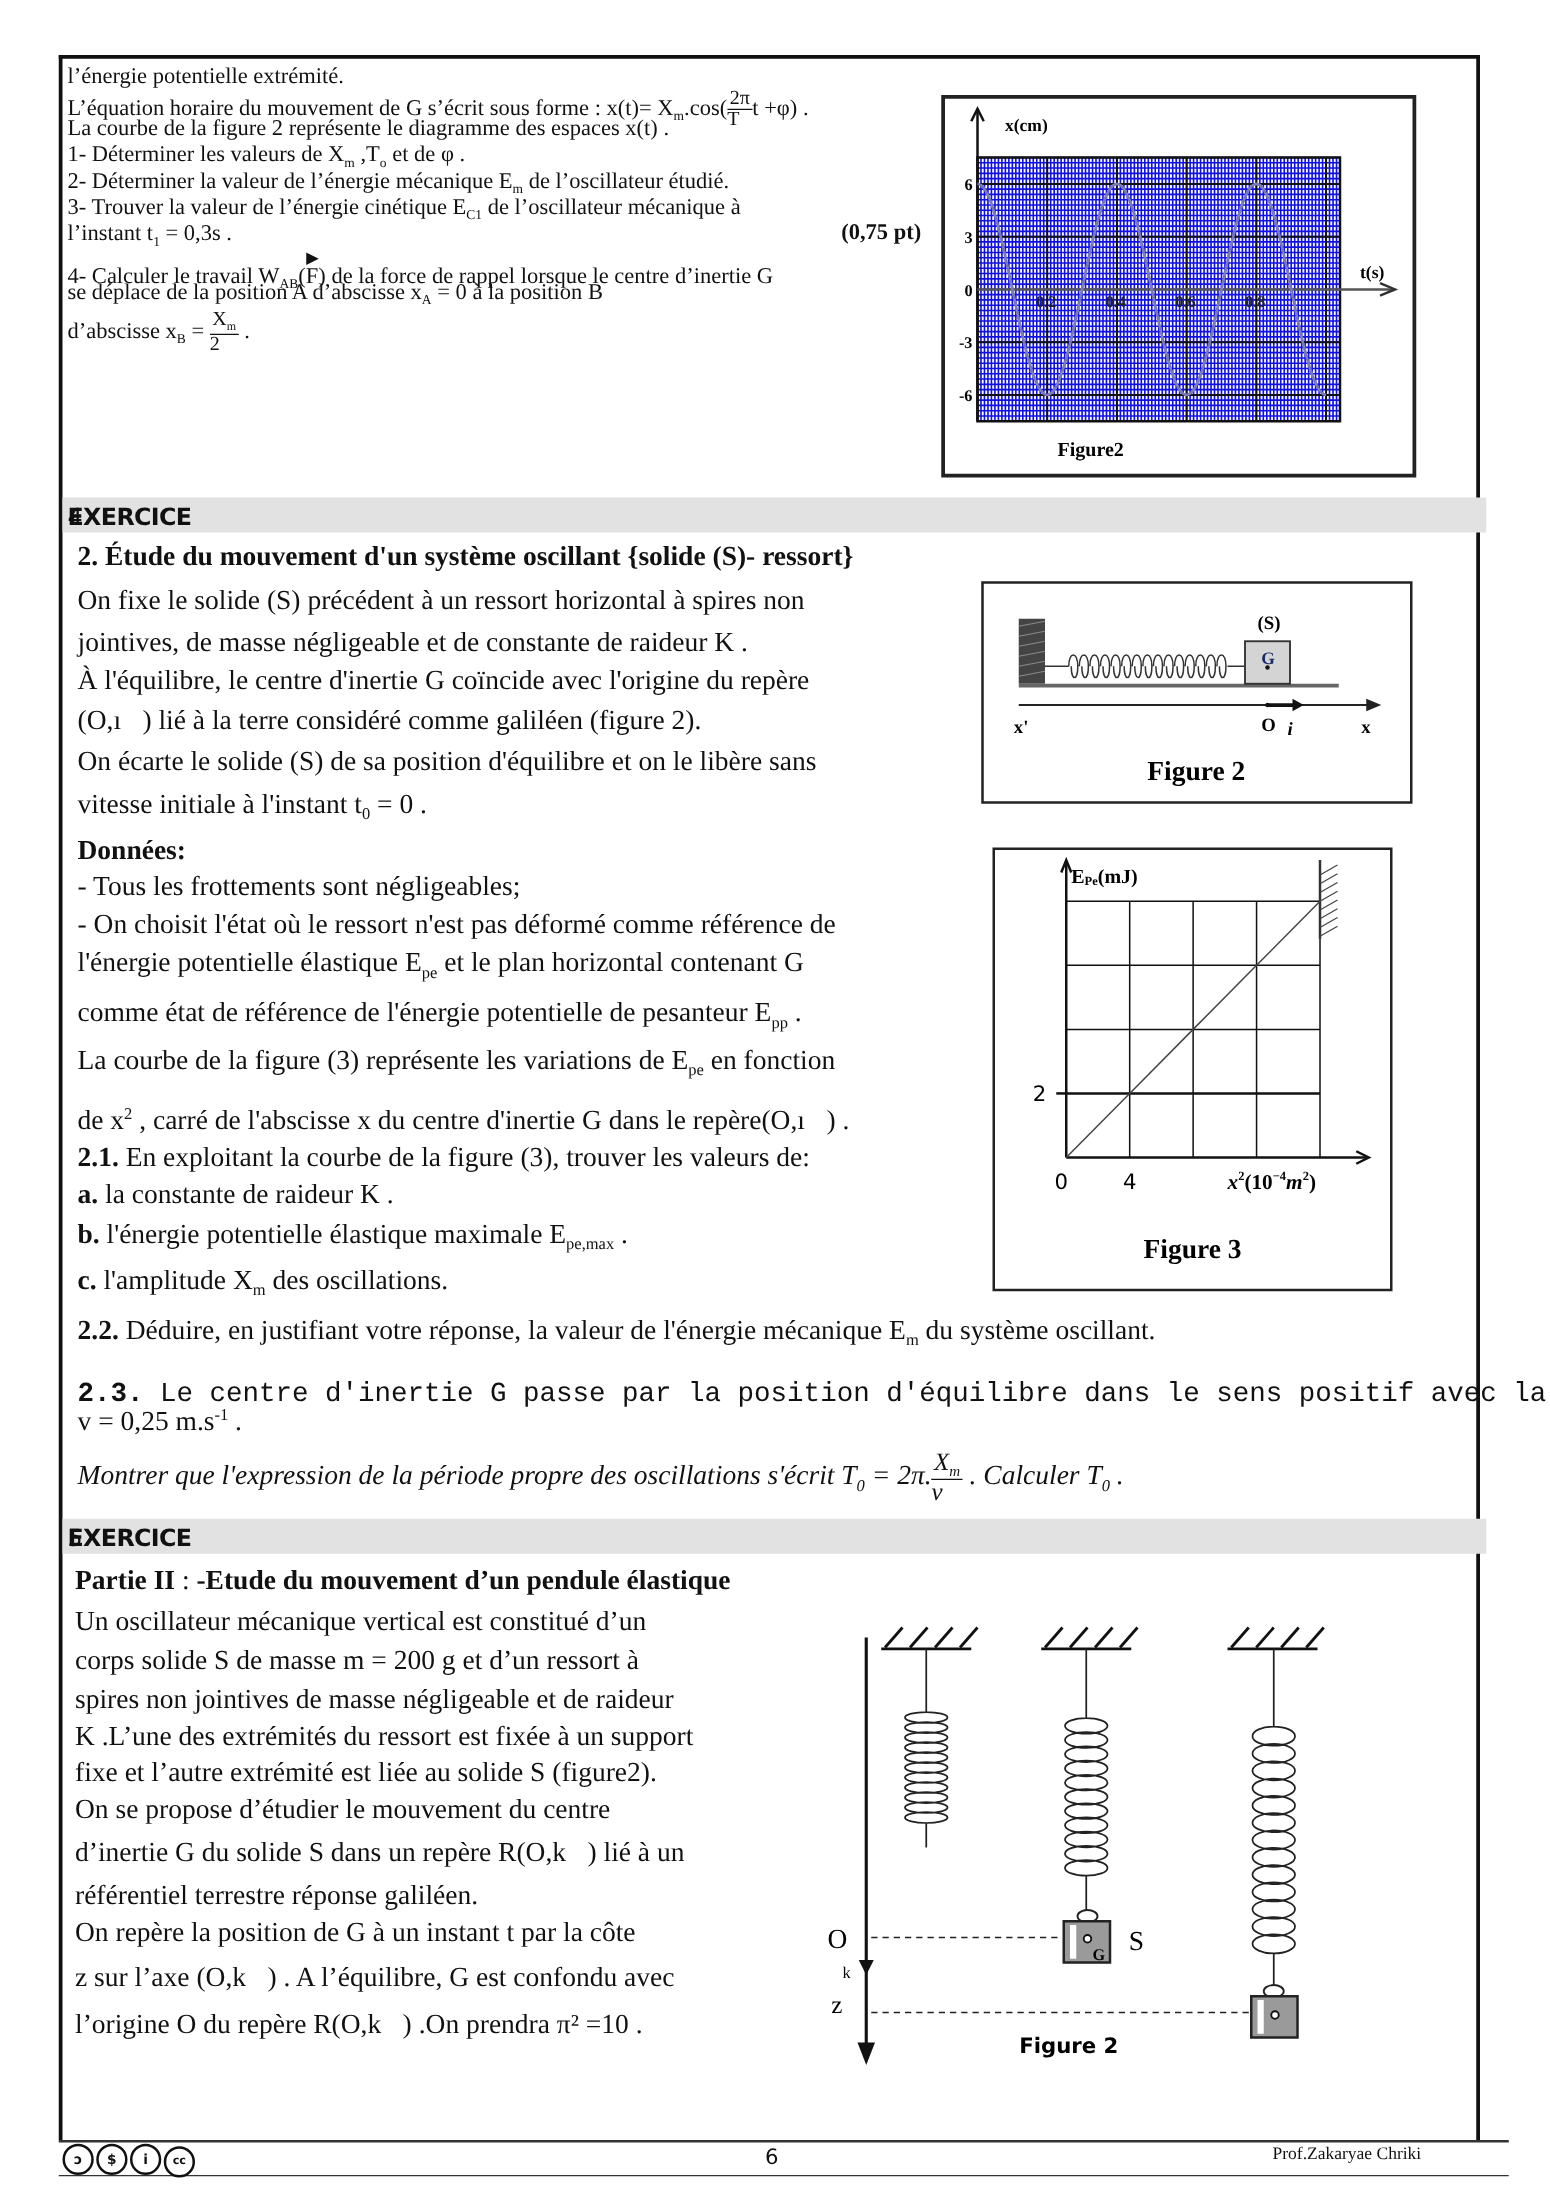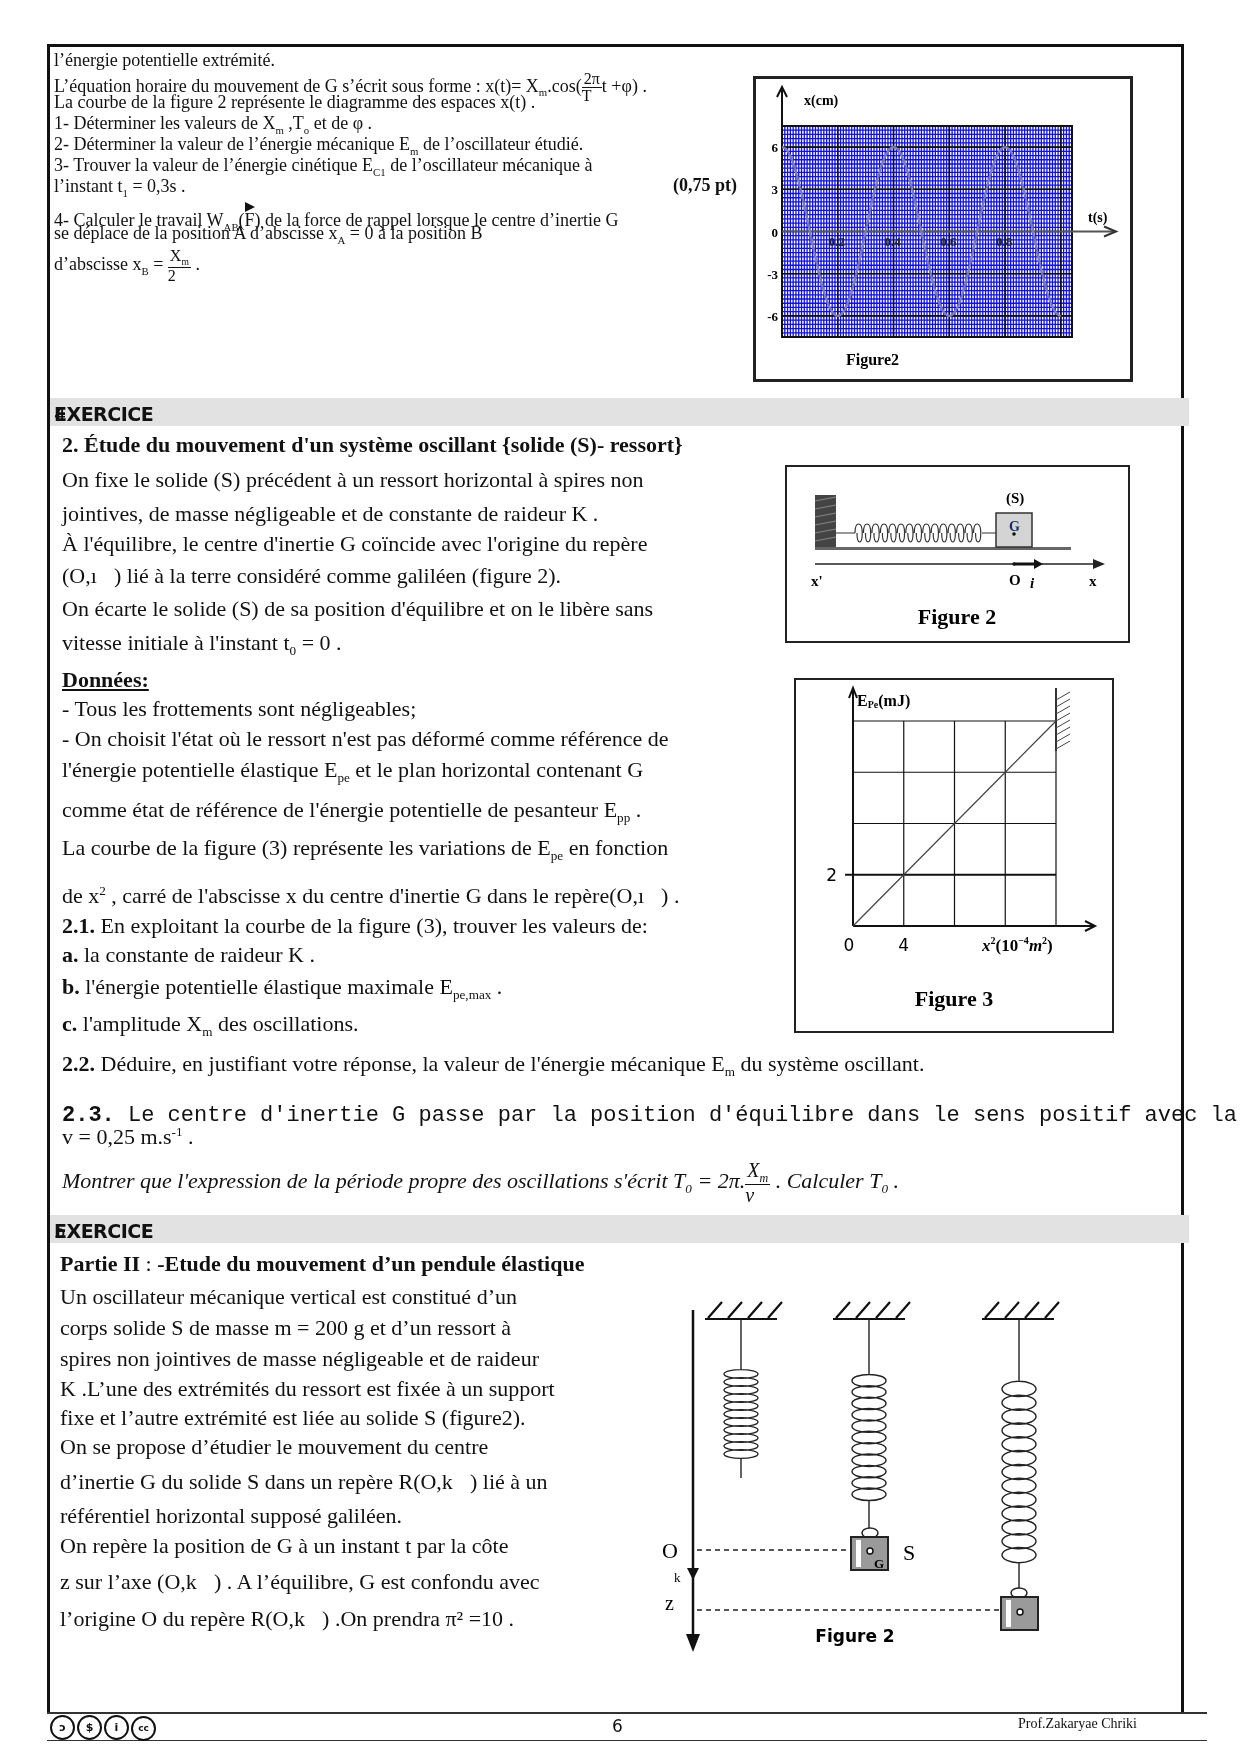--- a/index.html
+++ b/index.html
@@ -14,21 +14,21 @@
   .b { font-weight:bold; }
   sub, sup { font-size:60%; }
   .band { position:absolute; left:50px; width:1139px; height:28px; background:#e2e2e2; }
   .band span { position:absolute; left:2px; top:2px; font-family:"DejaVu Sans", sans-serif;
                font-size:19px; line-height:24px; }
   .band .bold { font-weight:bold; letter-spacing:-0.5px; }
   .box { position:absolute; border:2px solid #222; background:#fff; box-sizing:border-box; }
   .frac { display:inline-block; vertical-align:middle; text-align:left; line-height:1; }
   .frac .n { display:block; border-bottom:1px solid #111; padding:0 2px; }
   .frac .d { display:block; }
-  .ul { text-decoration:underline; }
+  .ul { }
   .footer-line { position:absolute; left:47px; width:1160px; height:2px; background:#333; }
   .cc { display:inline-block; width:21px; height:21px; border:2px solid #111; border-radius:50%;
         font-family:"DejaVu Sans", sans-serif; font-size:11px; line-height:21px; text-align:center;
         margin-right:2px; font-weight:bold; }
 </style>
 </head>
 <body>
 
 <div class="frame"></div>
 
@@ -387,21 +387,21 @@
   <div class="t s22" style="left:60px;top:1252px;">
     <b>Partie II</b><span> : </span><b>-Etude du mouvement d’un pendule élastique</b>
   </div>
   <div class="t s22" style="left:60px;top:1285px;">Un oscillateur mécanique vertical est constitué d’un</div>
   <div class="t s22" style="left:60px;top:1316px;">corps solide S de masse  m = 200 g  et d’un ressort à</div>
   <div class="t s22" style="left:60px;top:1347px;">spires non jointives de masse négligeable et de raideur</div>
   <div class="t s22" style="left:60px;top:1377px;"> K .L’une des extrémités du ressort est fixée à un support</div>
   <div class="t s22" style="left:60px;top:1406px;">fixe et l’autre extrémité est liée au solide  S  (figure2).</div>
   <div class="t s22" style="left:60px;top:1435px;">On se propose d’étudier le mouvement du centre</div>
   <div class="t s22" style="left:60px;top:1470px;">d’inertie  G  du solide  S  dans un repère  R(O,k⃗)  lié à un</div>
-  <div class="t s22" style="left:60px;top:1504px;">référentiel horizontal supposé galiléen.</div>
+  <div class="t s22" style="left:60px;top:1504px;">référentiel terrestre réponse galiléen.</div>
   <div class="t s22" style="left:60px;top:1534px;">On repère la position de  G  à un instant  t par la côte</div>
   <div class="t s22" style="left:60px;top:1570px;"> z sur l’axe  (O,k⃗) . A l’équilibre,  G  est confondu avec</div>
   <div class="t s22" style="left:60px;top:1607px;">l’origine  O du repère  R(O,k⃗) .On prendra  π² =10 .</div>
 </div>
 
 <svg id="pend-svg" class="abs" style="left:660px;top:1290px;" width="420" height="380">
   <g stroke="#111" stroke-width="2.2" fill="none">
     <g>
       <line x1="45" y1="29" x2="117" y2="29"></line>
       <line x1="48" y1="28" x2="62" y2="12"></line>

